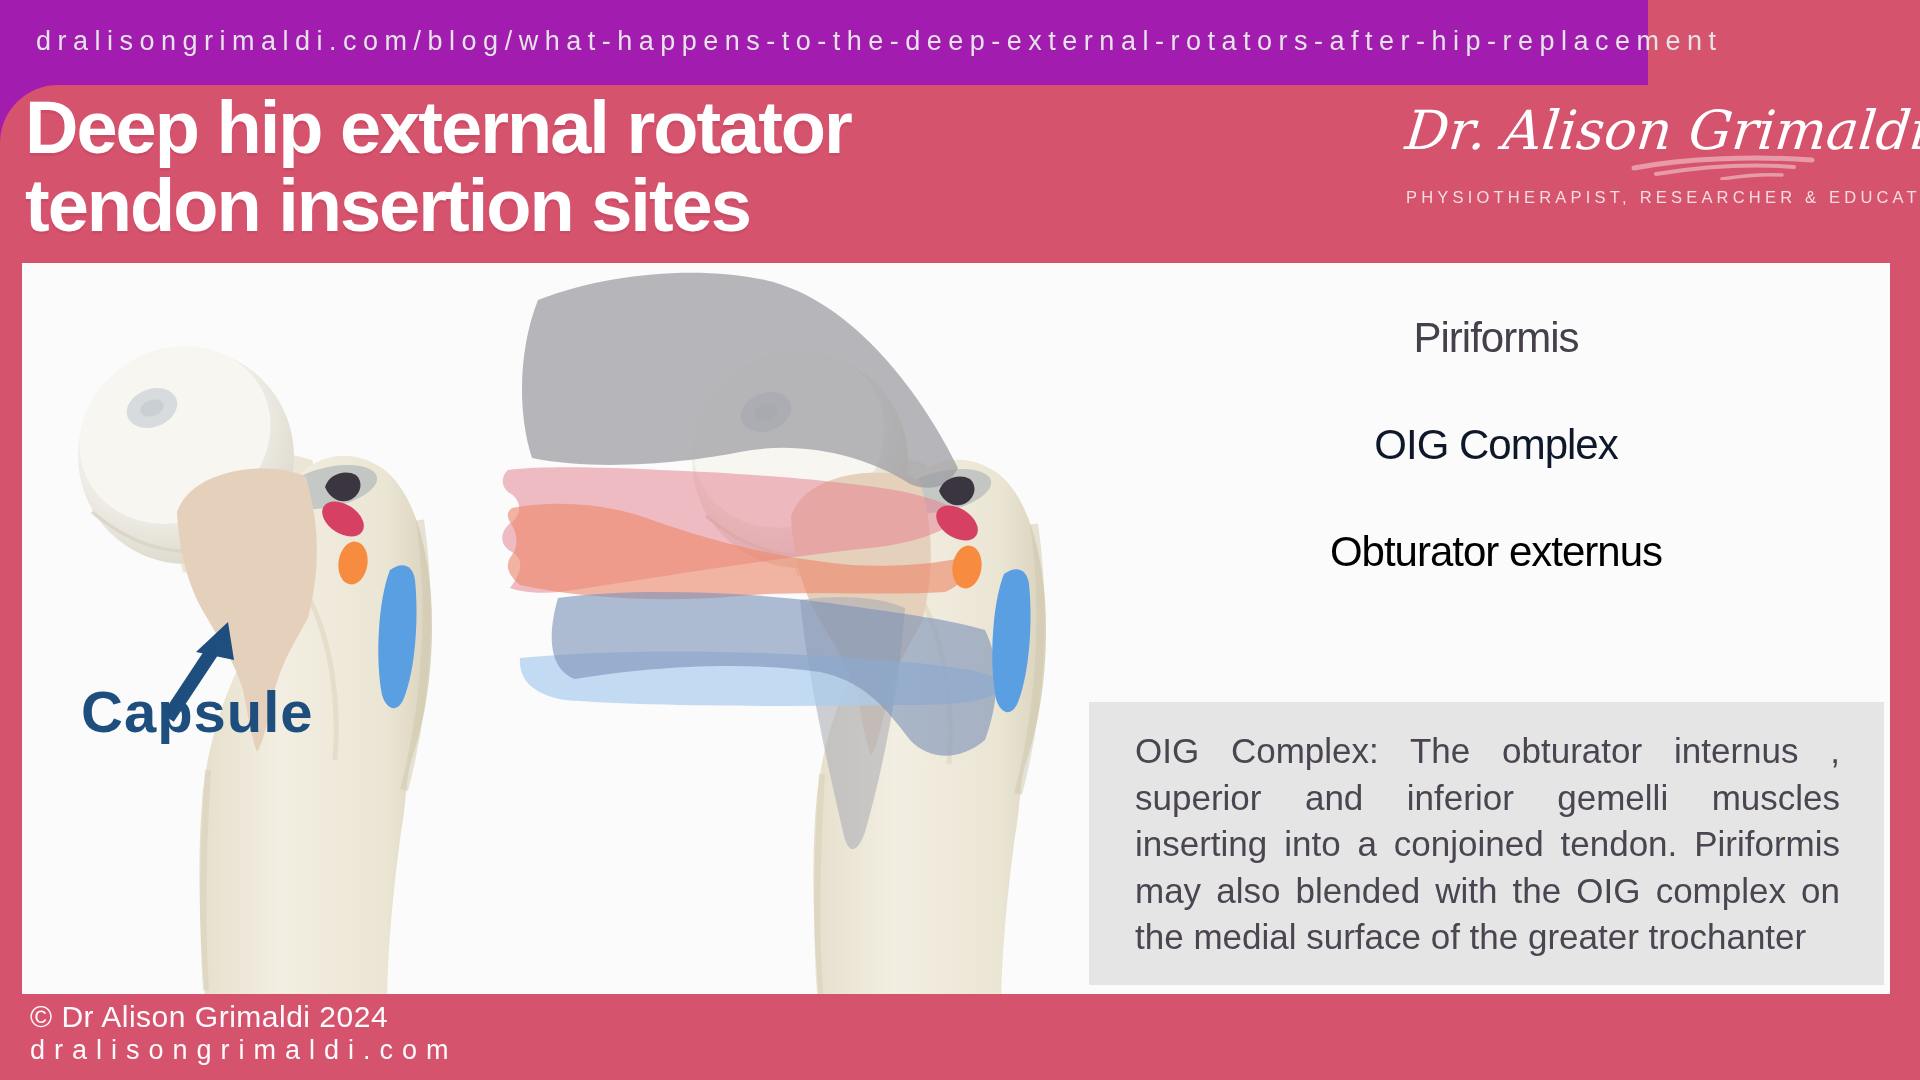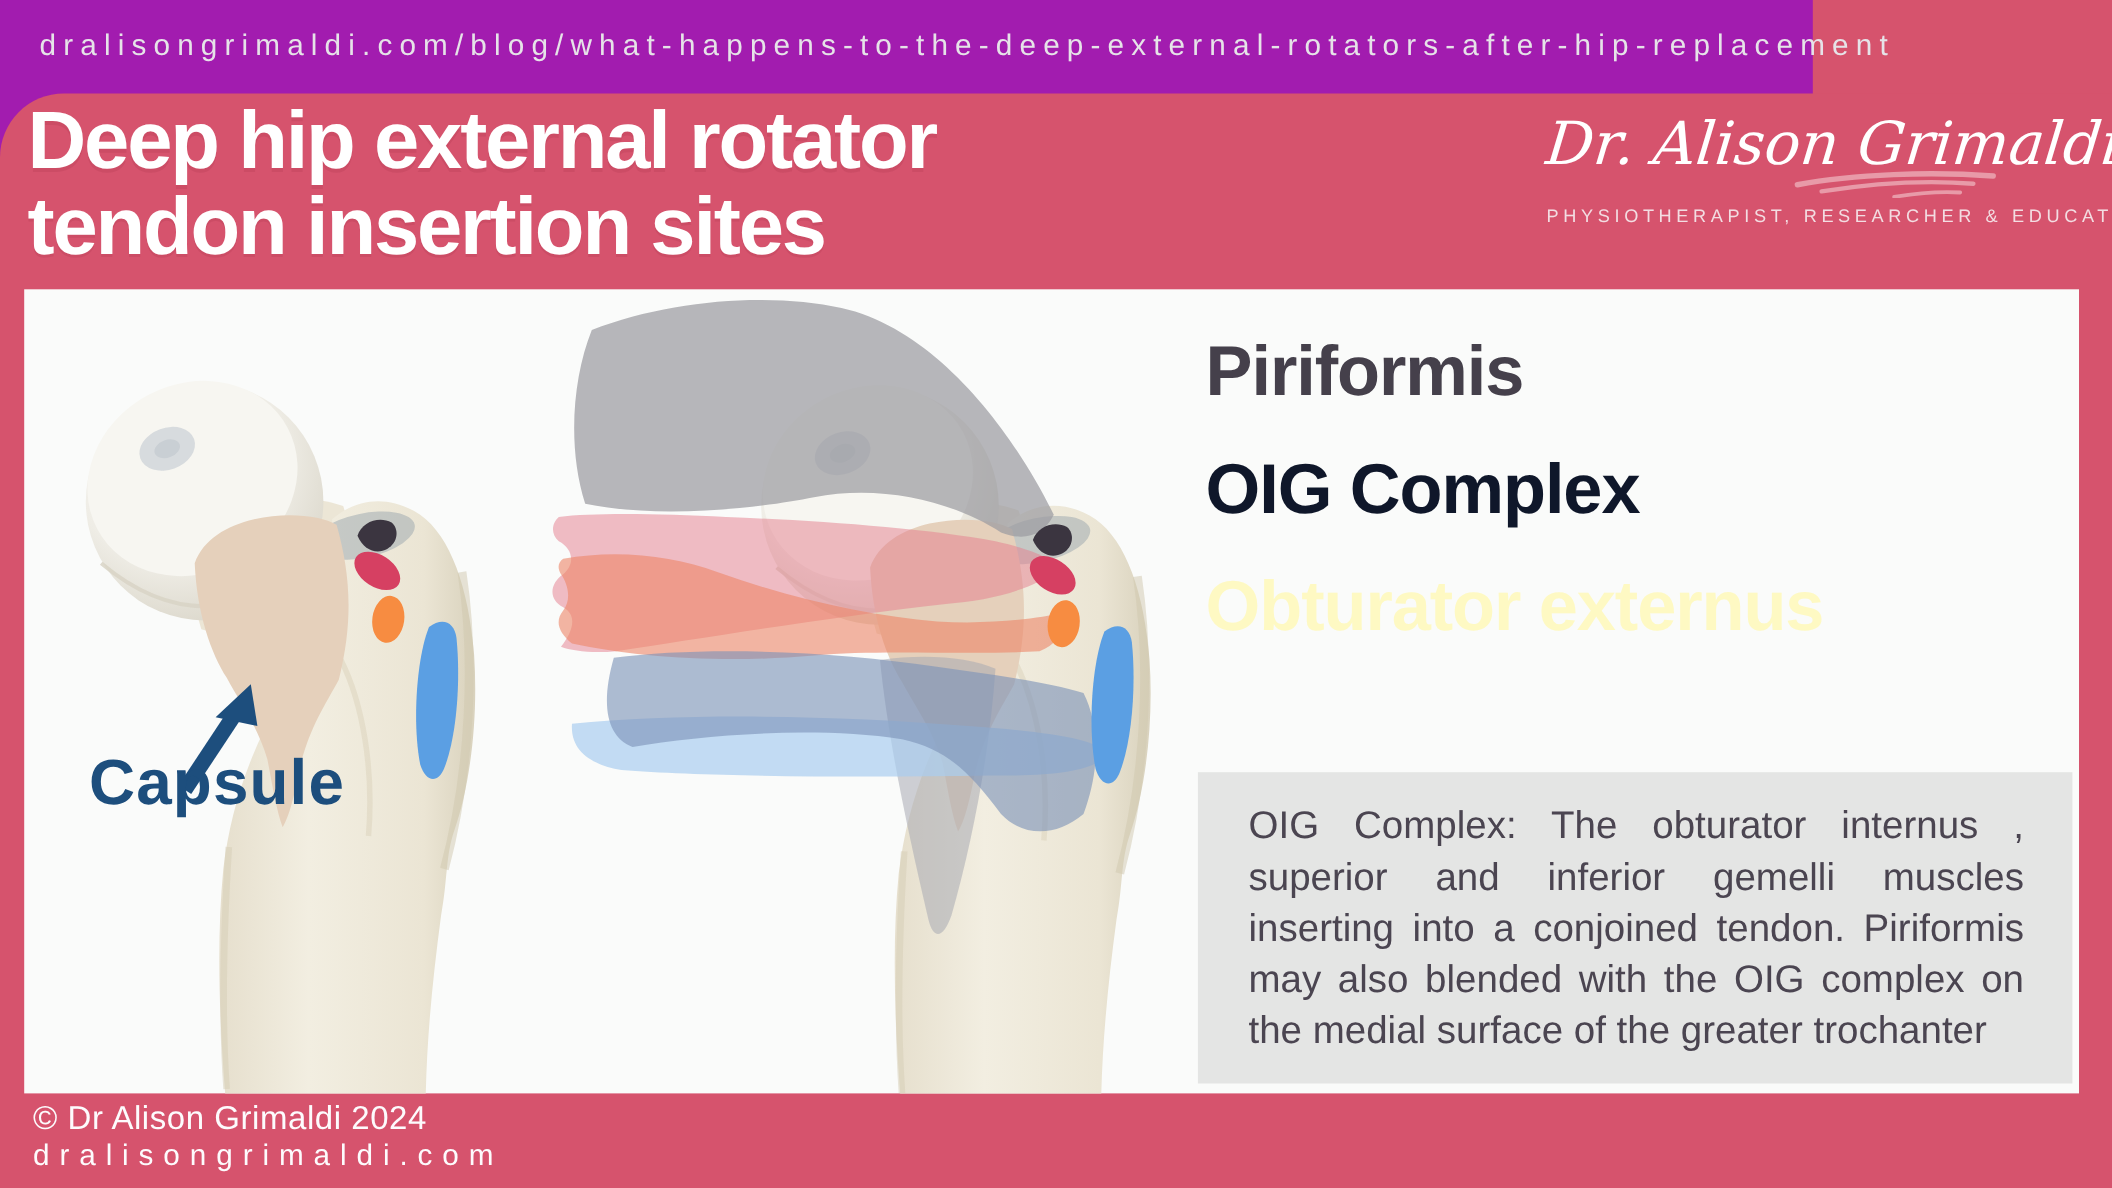--- a/index.html
+++ b/index.html
@@ -49,22 +49,22 @@
     position:absolute;left:22px;top:263px;width:1868px;height:731px;
   }
   .capsule-label{
     position:absolute;left:40px;top:678px;
     font-size:58px;font-weight:700;letter-spacing:1px;color:#1d4e7d;margin-left:41px;
   }
   .legend{
     position:absolute;left:1096px;top:284px;width:800px;
   }
   .legend-item{
-    font-size:64px;font-weight:700;letter-spacing:-1px;
-    line-height:107px;white-space:nowrap;
+    font-size:42px;font-weight:400;letter-spacing:-1px;
+    line-height:107px;white-space:nowrap;text-align:center;
   }
   .note-box{
     position:absolute;left:1089px;top:702px;width:795px;height:283px;
     background:#e4e5e4;box-sizing:border-box;
     padding:26px 44px 0 46px;
   }
   .note-text{
     margin:0;font-size:35px;line-height:46.5px;color:#4b4551;
     text-align:justify;
   }
@@ -213,21 +213,21 @@
 
     <use href="#markers" transform="translate(614,4)"></use>
   </g>
 </svg>
 
 <div class="capsule-label">Capsule</div>
 
 <div class="legend">
   <div class="legend-item" style="color: rgb(69, 64, 75);">Piriformis</div>
   <div class="legend-item" style="color: #0f172a;">OIG Complex</div>
-  <div class="legend-item" style="color: #fef9c3;">Obturator externus</div>
+  <div class="legend-item" style="color: #000000;">Obturator externus</div>
 </div>
 
 <div class="note-box">
   <p class="note-text">OIG Complex: The obturator internus , superior and inferior gemelli muscles inserting into a conjoined tendon. Piriformis may also blended with the OIG complex on the medial surface of the greater trochanter</p>
 </div>
 
 <div class="footer-copyright">© Dr Alison Grimaldi 2024</div>
 <div class="footer-domain">dralisongrimaldi.com</div>
 
 </body></html>

